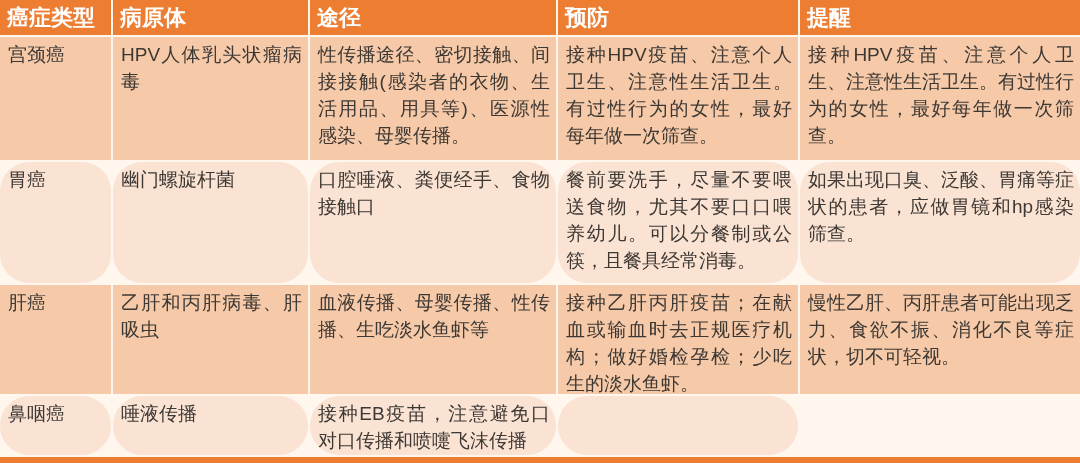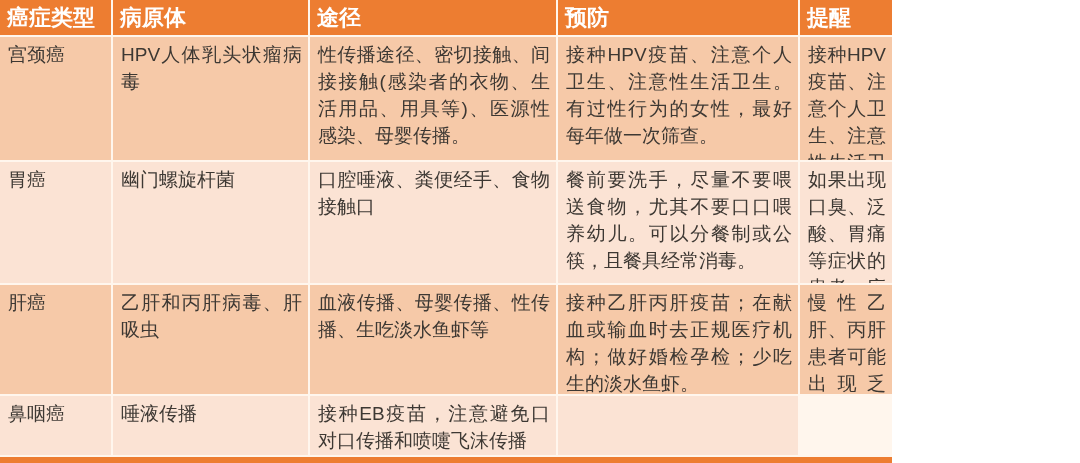--- a/index.html
+++ b/index.html
@@ -1,17 +1,17 @@
 <!DOCTYPE html>
 <html style="--header-bg: #ED7D31; --header-text: #FFFFFF; --band-dark: #F6C9A8; --band-light: #FBE3D4; --grid-line: #FFF6ED; --body-text: #3D3833;"><head>
 <meta charset="utf-8">
 <style>
   html,body{margin:0;padding:0;background:#ffffff;}
   .table{
-    width:892px;height:463px;
+    width:1080px;height:463px;
     display:grid;
     grid-template-columns:111px 195px 246px 240px 1fr;
     grid-template-rows:35px 123px 121px 109px 1fr 6px;
     gap:2px;
     background:var(--grid-line,#fff6ed);
     font-family:"Liberation Sans","DejaVu Sans",sans-serif;
     box-sizing:border-box;
     overflow:hidden;
   }
   .hcell{
@@ -25,21 +25,21 @@
   }
   .cell{
     font-size:19px;
     line-height:27px;
     color:var(--body-text,#3D3833);
     padding:4px 6px 16px 8px;
     text-align:justify;
     overflow:hidden;
   }
   .band-a{background:var(--band-dark,#F6C9A8);}
-  .band-b{background:var(--band-light,#FBE3D4);}
+  .band-b{background:var(--band-light,#FBE3D4);border-radius:29px;}
   .bottom-bar{
     grid-column:1 / -1;
     background:var(--header-bg,#ED7D31);
   }
 </style>
 </head>
 <body>
 
 <div class="table">
 

